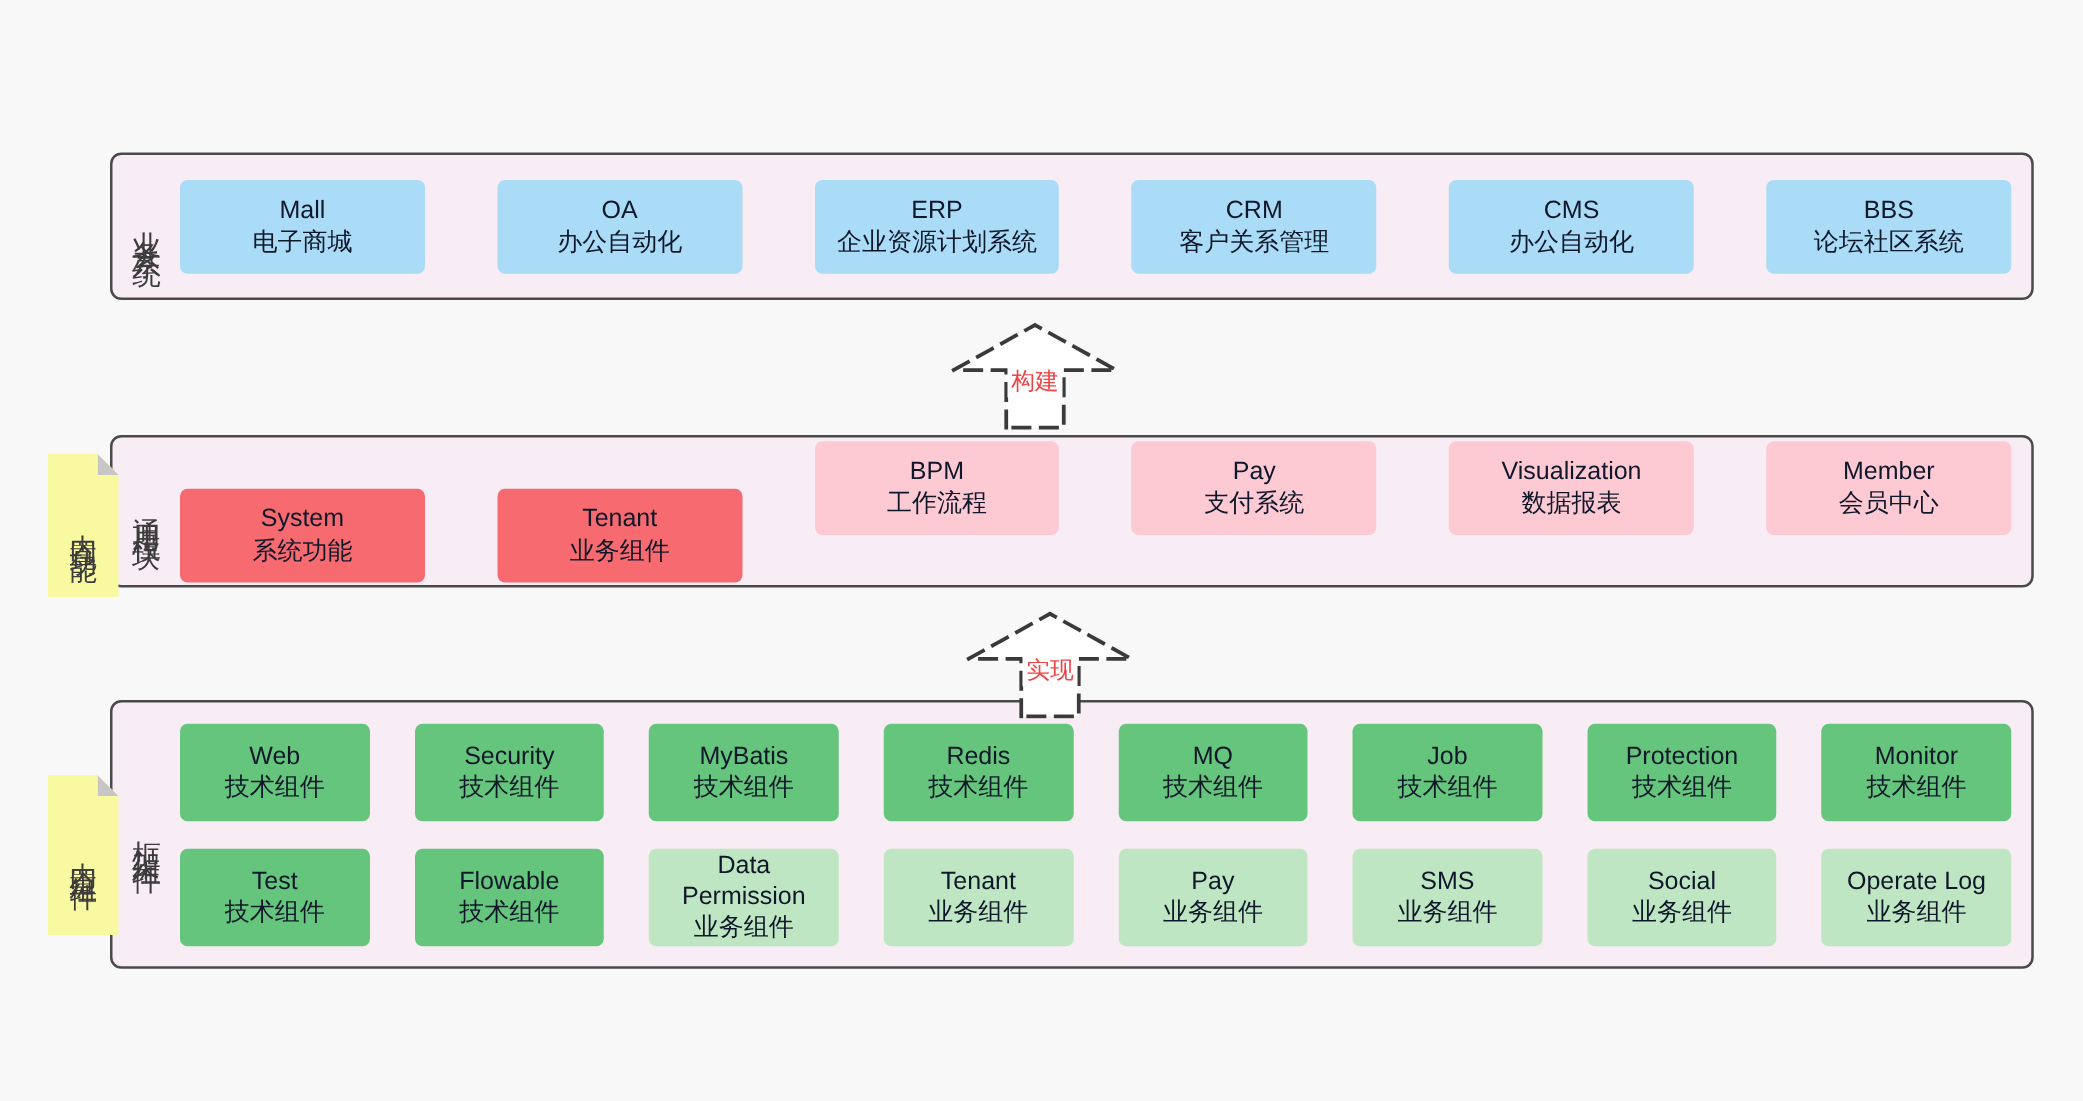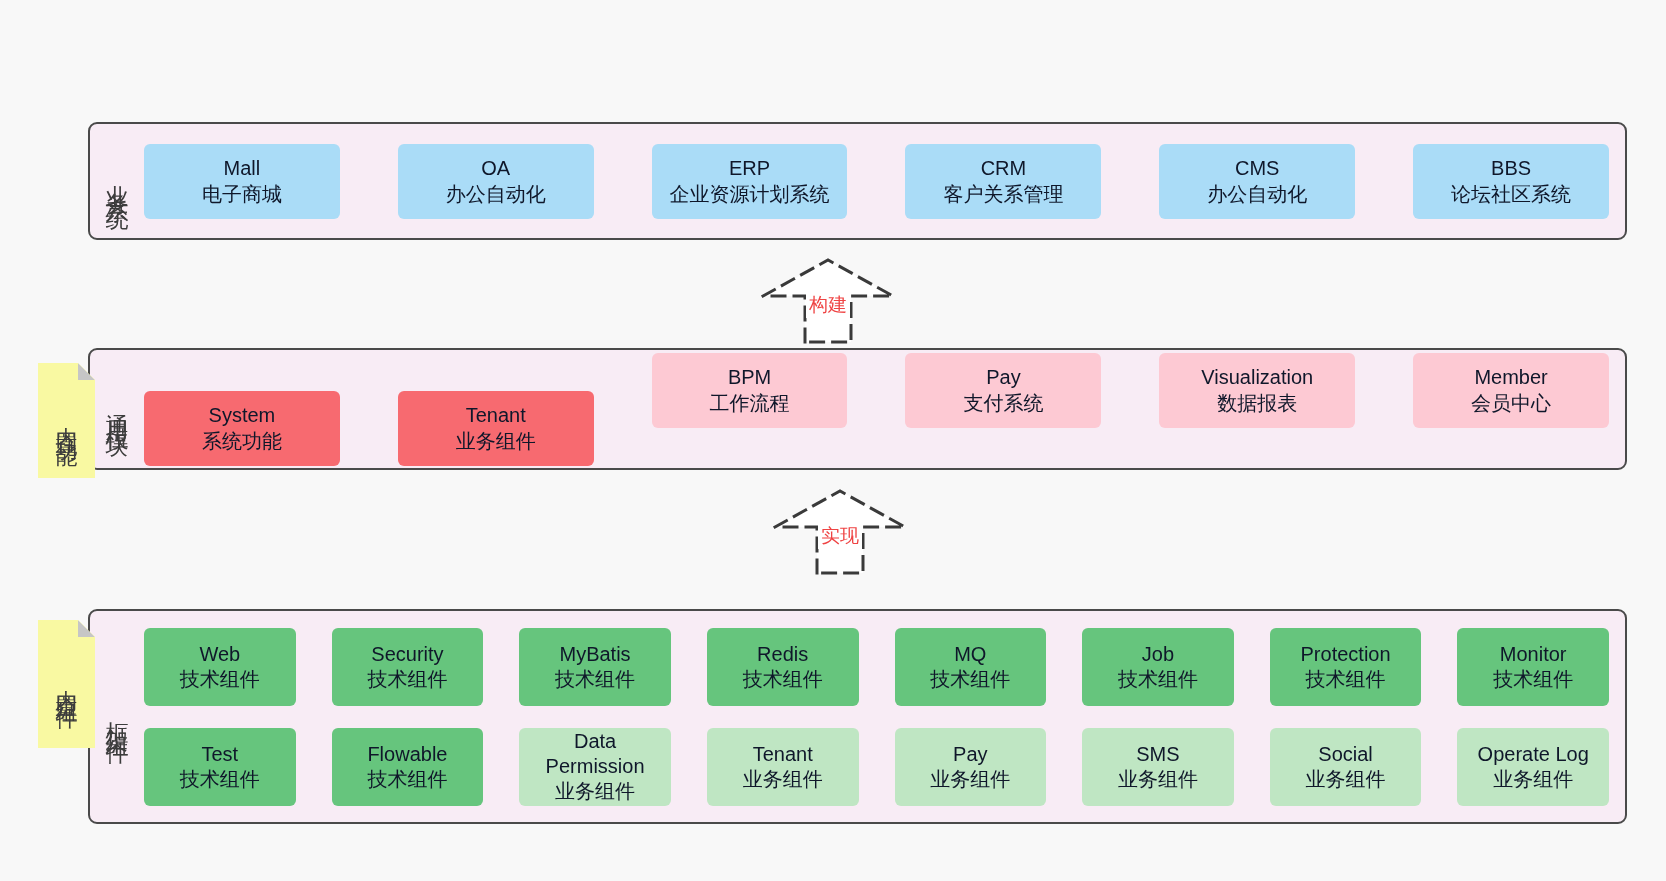--- a/index.html
+++ b/index.html
@@ -9,21 +9,21 @@
     font-family:"Liberation Sans", sans-serif;
     color:#3a3a3a;
   }
   .band {
     position:absolute; left:88px; width:1539px;
     background:#f8ecf5; border:2px solid #4a4a4a; border-radius:9px;
     box-sizing:border-box; display:flex; z-index:1;
   }
   #band1 { top:122px; height:118px; }
   #band2 { top:348px; height:122px; }
-  #band3 { top:609px; height:215px; }
+  #band3 { top:560px; height:215px; }
   .band-label { width:54px; display:flex; align-items:center; justify-content:center; flex:0 0 54px; }
   .v-text {
     writing-mode:vertical-lr; text-orientation:upright;
     letter-spacing:7px; font-size:23px; color:#3c3c3c; line-height:1;
   }
   .band-grid { flex:1; display:grid; align-content:center; padding-right:16px; }
   #band1 .band-grid, #band2 .band-grid { grid-template-columns:repeat(6,1fr); column-gap:58px; }
   #band3 .band-grid { grid-template-columns:repeat(8,1fr); column-gap:36px; row-gap:22px; }
   .card {
     height:75px; border-radius:6px;

